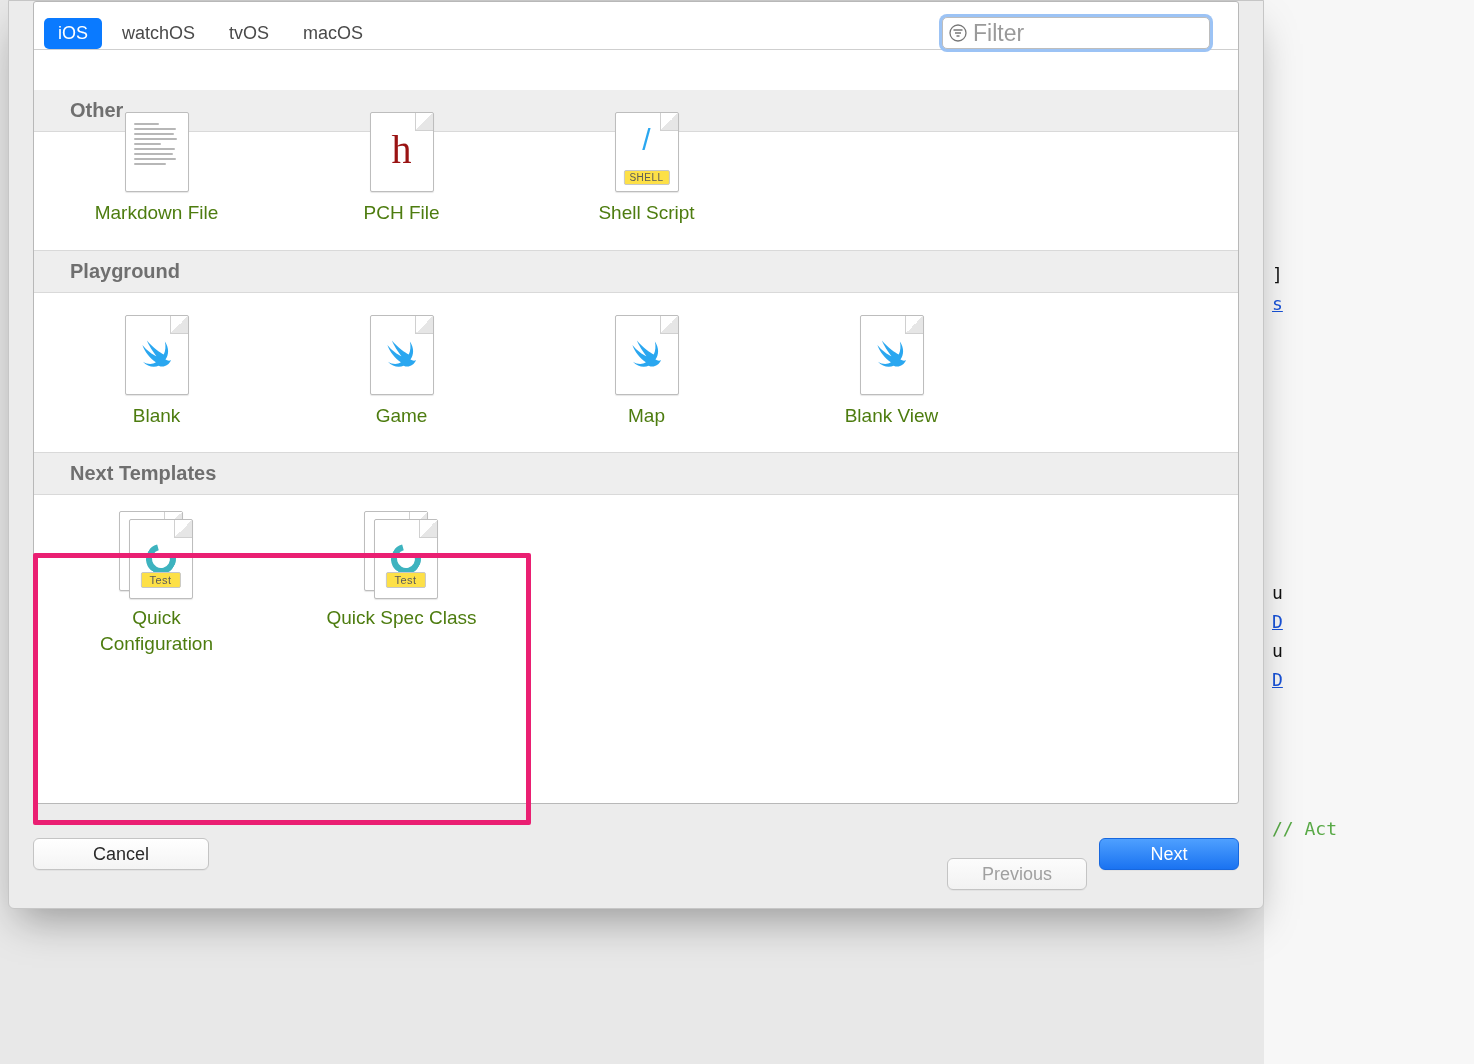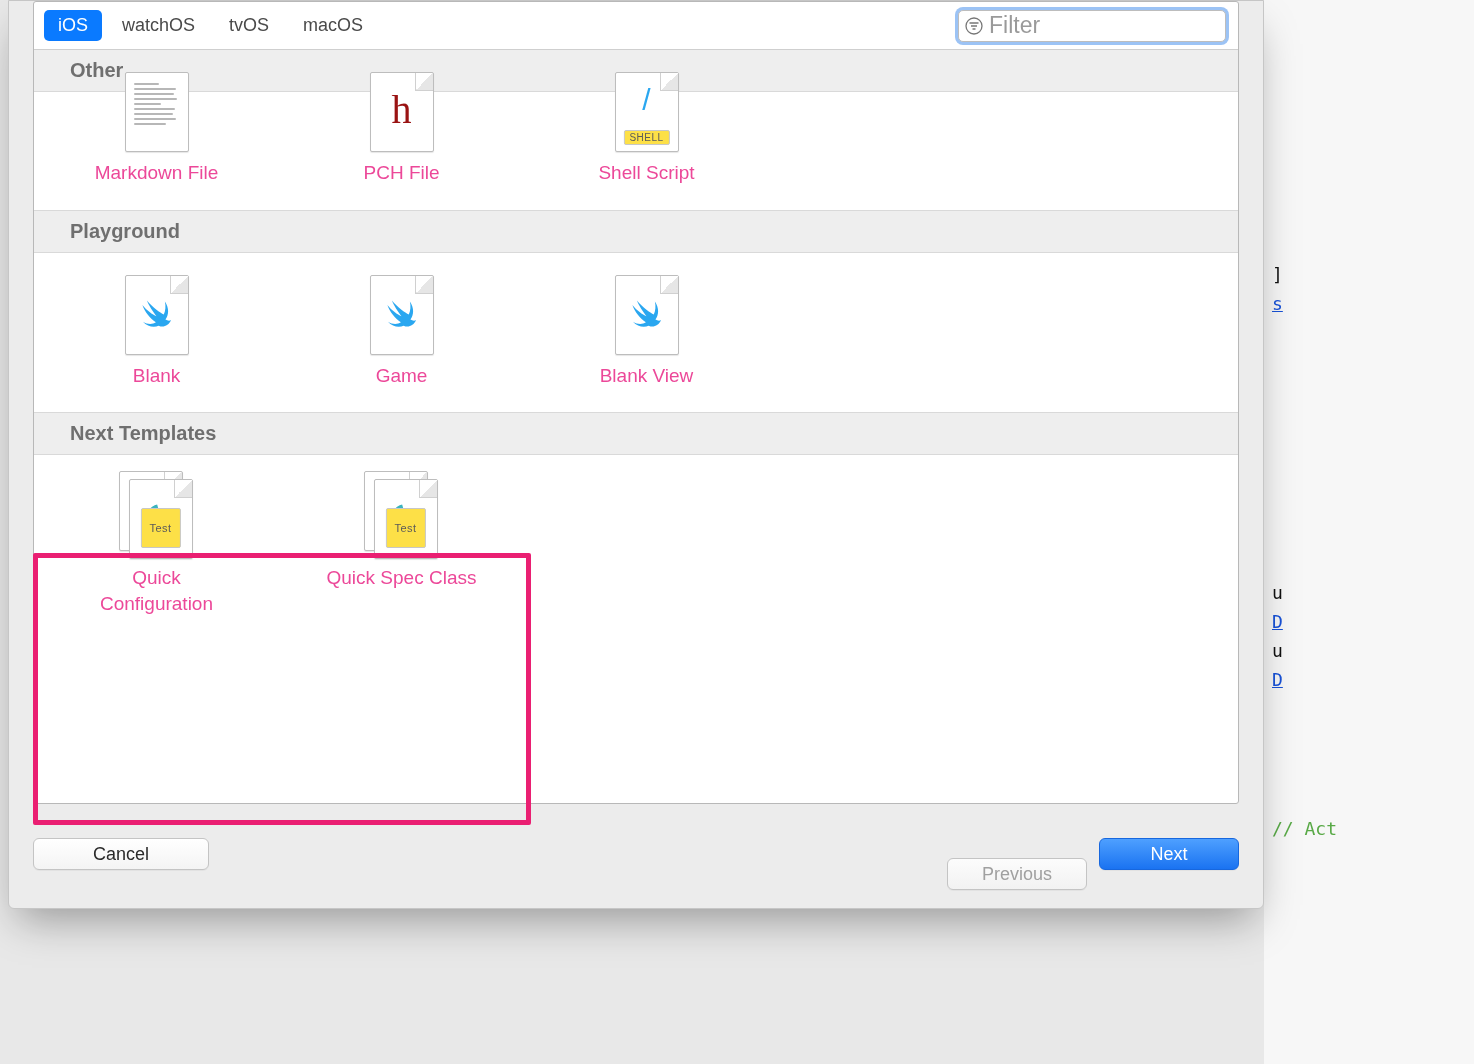--- a/index.html
+++ b/index.html
@@ -31,24 +31,24 @@
     flex: 1;
     background: #fff;
     border: 1px solid #b8b8b8;
     border-radius: 3px;
     display: flex;
     flex-direction: column;
     overflow: hidden;
   }
   .platform-bar {
     display: flex;
-    align-items: center;
+    align-items: flex-end;
     height: 48px;
     border-bottom: 1px solid #cfcfcf;
-    padding: 0 12px 0 10px;
+    padding: 0 28px 0 10px;
     gap: 6px;
   }
   .tab {
     font-size: 18px;
     color: #4a4a4a;
     padding: 5px 14px;
     border-radius: 5px;
     cursor: default;
   }
   .tab.selected {
@@ -81,42 +81,42 @@
   .scroll { flex:1; overflow-y:auto; }
   .section-header {
     background: #eeeeee;
     border-top: 1px solid #d9d9d9;
     border-bottom: 1px solid #d9d9d9;
     color: #6f6f6f;
     font-weight: 700;
     font-size: 20px;
     padding: 9px 0 9px 36px;
   }
-  .section-header.first { border-top: none; }
+  .section-header.first { border-top: none; margin-top: 40px; }
   .grid {
     display: flex;
     flex-wrap: wrap;
     padding: 0 0 16px 0;
   }
   .cell {
     width: 245px;
     text-align: center;
     padding: 0 8px 8px 8px;
   }
   .cell.compact .icon-box { height: 74px; margin-top: -6px; }
   .icon-box {
     height: 110px;
     display: flex;
     align-items: flex-end;
     justify-content: center;
     padding-bottom: 8px;
   }
   .cell-label {
     font-size: 19px;
-    color: #ec4899;
+    color: #4d7c0f;
     line-height: 1.35;
     white-space: pre-line;
   }
   
   .page {
     width: 64px; height: 80px;
     background: #fff;
     border: 1px solid #bdbdbd;
     border-radius: 2px;
     position: relative;
@@ -152,21 +152,21 @@
   .md-lines span:nth-child(7){width:85%}
   .md-lines span:nth-child(8){width:93%}
   .md-lines span:nth-child(9){width:70%}
   .shell-tag, .test-tag {
     position:absolute; left:50%; transform:translateX(-50%);
     bottom:6px;
     background:#fde047; border:1px solid #c7c7c7;
     font-size:10px; letter-spacing:.5px;
     color:#5a5a5a; padding:1px 5px; border-radius:2px;
   }
-  .test-tag { font-size:11px; bottom:10px; padding:13px 8px; }
+  .test-tag { font-size:11px; bottom:10px; padding:1px 8px; }
   .stack-page {
     position: relative;
     width: 76px; height: 86px;
   }
   .stack-page .page { position:absolute; }
   .stack-page .p1 { left:0; top:0; }
   .stack-page .p2 { left:10px; top:8px; }
   .quick-q {
     width:30px;height:30px;border-radius:50%;
     border:6px solid #3db3bf;
@@ -332,20 +332,33 @@
             <div class="icon-box">
               <div class="page">
                 <div class="fold"></div>
                 <div class="center">
                   <svg class="swift-glyph" viewBox="0 0 64 64">
                     <path fill="#2aa7f0" d="M46 8c8 12 7 24 1 32 3 2 7 3 10 1-4 10-14 14-22 10-8 4-20 2-28-7 8 5 17 5 23 1C20 38 10 26 6 14c8 10 18 17 25 20C25 26 17 14 14 6c10 12 24 22 30 25 3-6 4-15 2-23z"></path>
                   </svg>
                 </div>
               </div>
             </div>
+            <div class="cell-label">Map</div>
+          </div>
+          <div class="cell">
+            <div class="icon-box">
+              <div class="page">
+                <div class="fold"></div>
+                <div class="center">
+                  <svg class="swift-glyph" viewBox="0 0 64 64">
+                    <path fill="#2aa7f0" d="M46 8c8 12 7 24 1 32 3 2 7 3 10 1-4 10-14 14-22 10-8 4-20 2-28-7 8 5 17 5 23 1C20 38 10 26 6 14c8 10 18 17 25 20C25 26 17 14 14 6c10 12 24 22 30 25 3-6 4-15 2-23z"></path>
+                  </svg>
+                </div>
+              </div>
+            </div>
             <div class="cell-label">Blank View</div>
           </div>
         </div>
         <div class="section-header">Next Templates</div>
         <div class="grid">
           <div class="cell">
             <div class="icon-box">
               <div class="stack-page">
                 <div class="page p1">
                   <div class="fold"></div>

